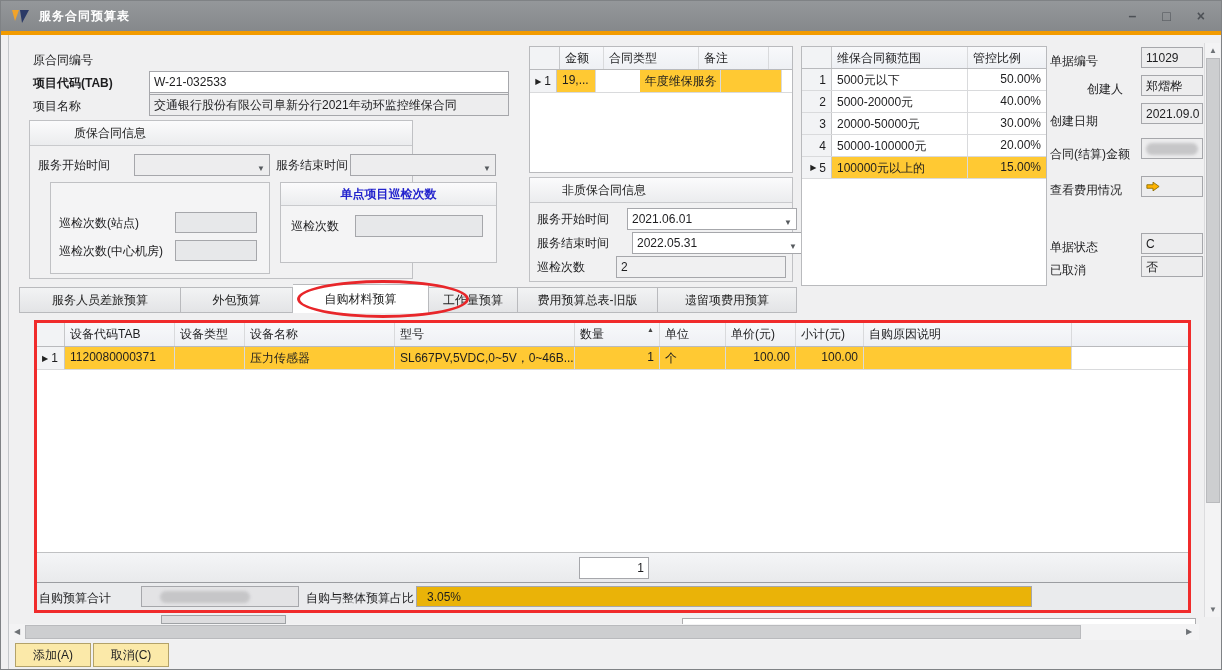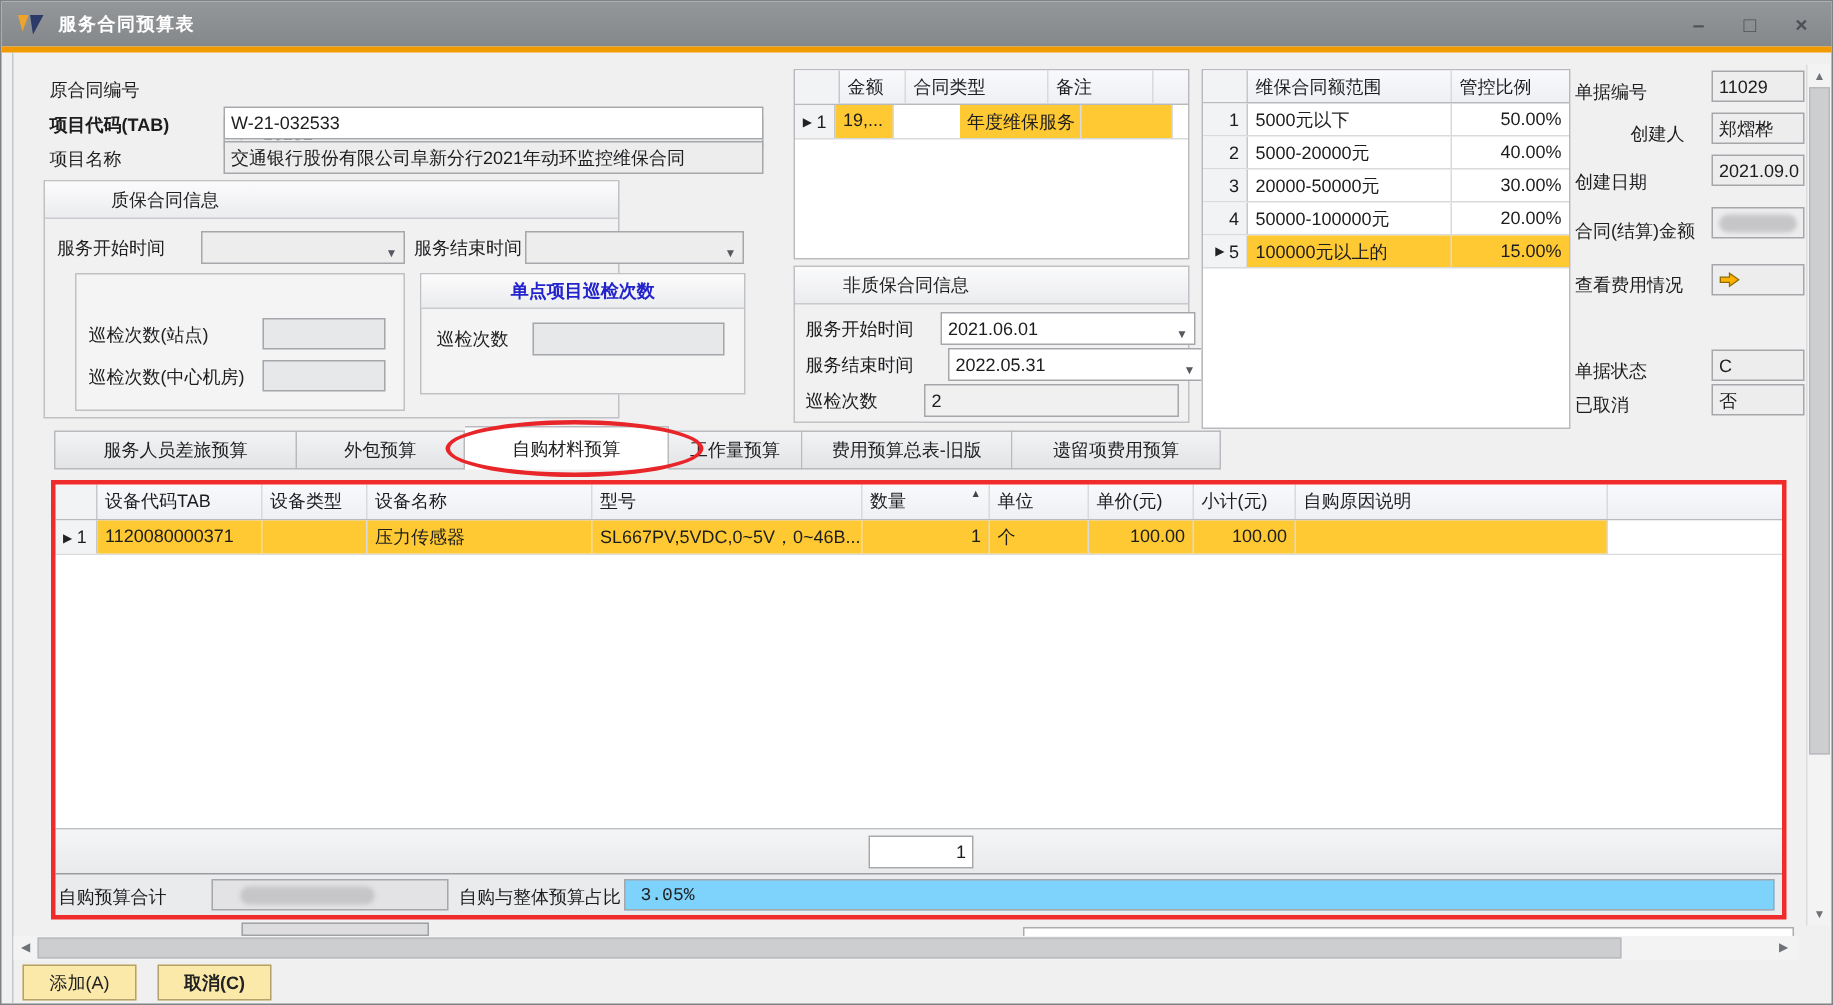--- a/index.html
+++ b/index.html
@@ -50,21 +50,21 @@
   .vscroll{position:absolute;left:1203px;top:42px;width:16px;height:574px;background:#f3f3f4;border-left:1px solid #dcdcde;z-index:20;}
   .vscroll .btn{position:absolute;left:0;width:16px;height:15px;color:#6e7276;font-size:8px;text-align:center;line-height:15px;}
   .vthumb{position:absolute;left:1px;top:15px;width:14px;height:445px;background:#cdced0;border:1px solid #b9babd;}
   .hscroll{position:absolute;left:8px;top:623px;width:1190px;height:16px;background:#f3f3f4;z-index:20;}
   .hscroll .btn{position:absolute;top:0;width:16px;height:16px;color:#6e7276;font-size:8px;text-align:center;line-height:16px;}
   .hthumb{position:absolute;left:16px;top:1px;width:1056px;height:14px;background:#cdced0;border:1px solid #b9babd;}
   .white-track{position:absolute;left:681px;top:617px;width:514px;height:13px;background:#fff;border:1px solid #adadaf;z-index:15;}
   .stub-box{position:absolute;left:160px;top:614px;width:125px;height:9px;background:#dddddf;border:1px solid #9fa2a5;z-index:15;}
 
   
-  .tabs{position:absolute;left:35px;top:286px;height:26px;display:flex;z-index:5;}
+  .tabs{position:absolute;left:18px;top:286px;height:26px;display:flex;z-index:5;}
   .tab{height:26px;border:1px solid #b9babd;border-left:none;background:linear-gradient(#f2f3f4,#e3e4e6);
     display:flex;align-items:center;justify-content:center;color:#222;}
   .tab:first-child{border-left:1px solid #b9babd;}
   .tab.active{background:#fff;height:29px;margin-top:-3px;border-bottom:none;font-weight:normal;z-index:6;}
 
   
   .foot-btn{position:absolute;top:642px;width:76px;height:24px;background:#fbe9a9;border:1px solid #b3a269;
     text-align:center;line-height:22px;color:#222;}
   .nav-arrow{display:inline-block;vertical-align:-1px;}
 </style>
@@ -303,21 +303,21 @@
         <span>1</span>
       </div>
     </div>
 
     <div style="height:28px;background:#eaebed;border-top:1px solid #9b9da1;position:relative;">
       <span class="lbl" style="left:2px;top:5px;">自购预算合计</span>
       <div class="box" style="left:104px;top:3px;width:158px;height:21px;background:#e3e3e5;">
         <span class="blob" style="display:inline-block;width:90px;height:12px;margin:3px 0 0 14px;"></span>
       </div>
       <span class="lbl" style="left:269px;top:5px;">自购与整体预算占比</span>
-      <div class="box" style="left:379px;top:3px;width:767px;height:21px;background:#7dd3fc;padding-left:10px;font-family:Liberation Mono, monospace;">
+      <div class="box" style="left:379px;top:3px;width:616px;height:21px;background:#eab308;padding-left:10px;">
         <span>3.05%</span>
       </div>
     </div>
   </div>
 
   <div class="red-rect"></div>
   <div class="red-ellipse"></div>
 
   <div class="stub-box"></div>
   <div class="white-track"></div>
@@ -326,15 +326,15 @@
     <div class="hthumb"></div>
     <span class="btn" style="left:1172px;">▶</span>
   </div>
   <div class="vscroll">
     <span class="btn" style="top:0;">▲</span>
     <div class="vthumb"></div>
     <span class="btn" style="bottom:0;">▼</span>
   </div>
 
   <div class="foot-btn" style="left:14px;">添加(A)</div>
-  <div class="foot-btn" style="left:104px;font-weight:bold;">取消(C)</div>
+  <div class="foot-btn" style="left:92px;">取消(C)</div>
 
 </div>
 
 </body></html>

